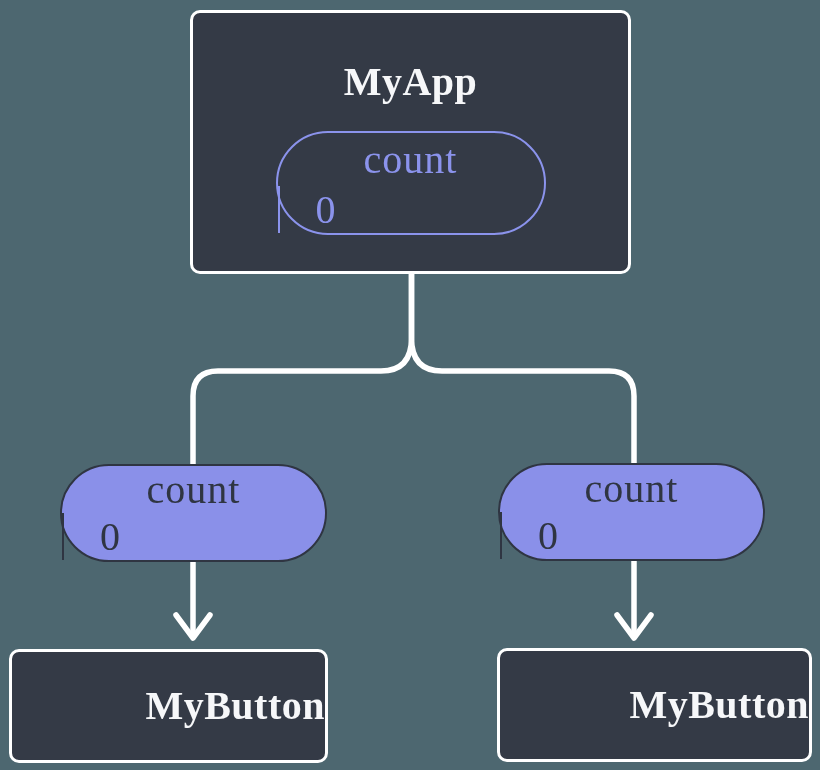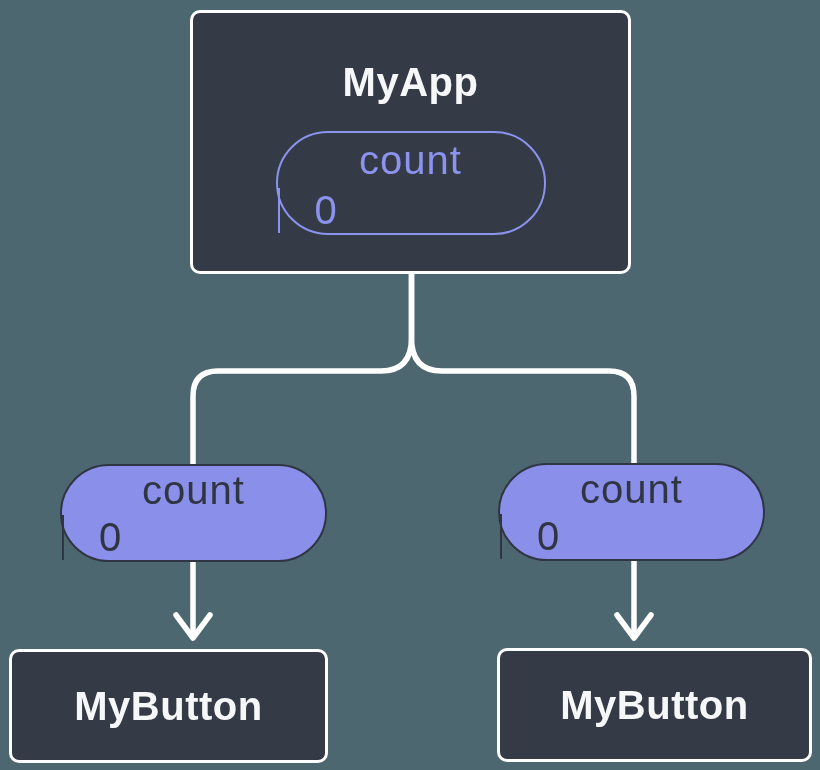--- a/index.html
+++ b/index.html
@@ -8,42 +8,42 @@
     --node-border:#FFFFFF;
     --node-text:#F6F7F9;
     --pill-fill:#8A90E9;
     --pill-dark:#2F3542;
     --pill-outline:#8B93EC;
     --line:#FFFFFF;
   }
   html,body{margin:0;padding:0;background:var(--bg);}
   #canvas{
     position:relative;width:816px;height:770px;background:var(--bg);
-    overflow:hidden;font-family:Liberation Sans, sans-serif;
+    overflow:hidden;font-family:Liberation Serif, serif;
   }
   #connectors{position:absolute;left:0;top:0;z-index:0;}
   .conn{fill:none;stroke:var(--line);stroke-width:5.5;stroke-linecap:round;stroke-linejoin:round;}
 
   .node{
     position:absolute;box-sizing:border-box;z-index:1;
     background:var(--node-fill);
     border:3px solid var(--node-border);
     border-radius:10px;
   }
   .node-title{
     color:var(--node-text);font-size:40px;font-weight:600;
     letter-spacing:0.5px;line-height:42px;
   }
   .node-root{
     left:190px;top:10px;width:441px;height:264px;
     display:flex;flex-direction:column;align-items:center;
     padding-top:48px;
   }
   .node-root .node-title{margin-bottom:28px;}
-  .node-child{display:flex;align-items:center;justify-content:center;}
+  .node-child{display:flex;align-items:center;justify-content:flex-end;}
   .node-child-left{left:9px;top:649px;width:319px;height:114px;}
   .node-child-right{left:497px;top:648px;width:315px;height:114px;}
 
   .pill{
     display:flex;align-items:stretch;box-sizing:border-box;
     font-size:40px;letter-spacing:1px;z-index:2;flex-direction:column;
   }
   .pill-name{flex:1;display:flex;align-items:center;justify-content:center;}
   .pill-value{width:93px;display:flex;align-items:center;justify-content:center;}
 

